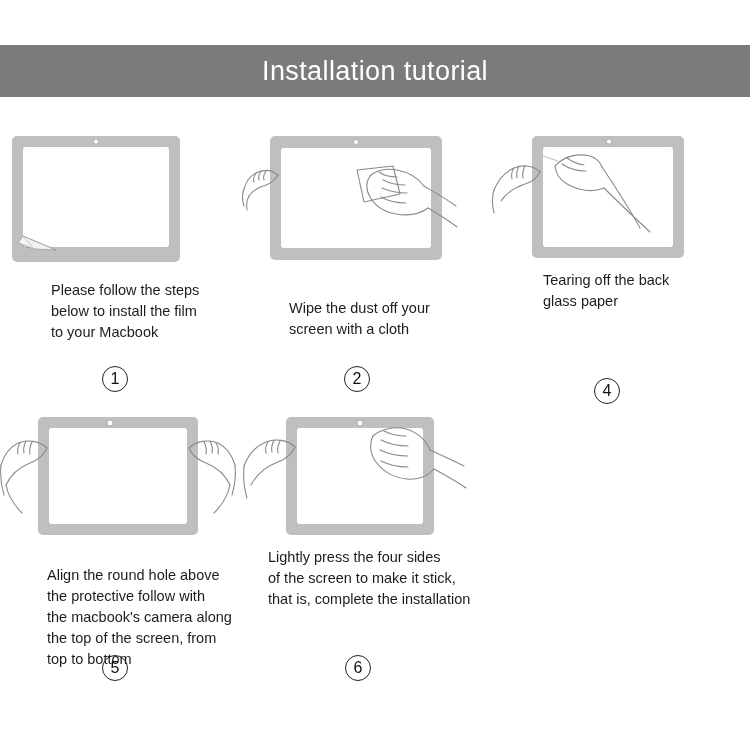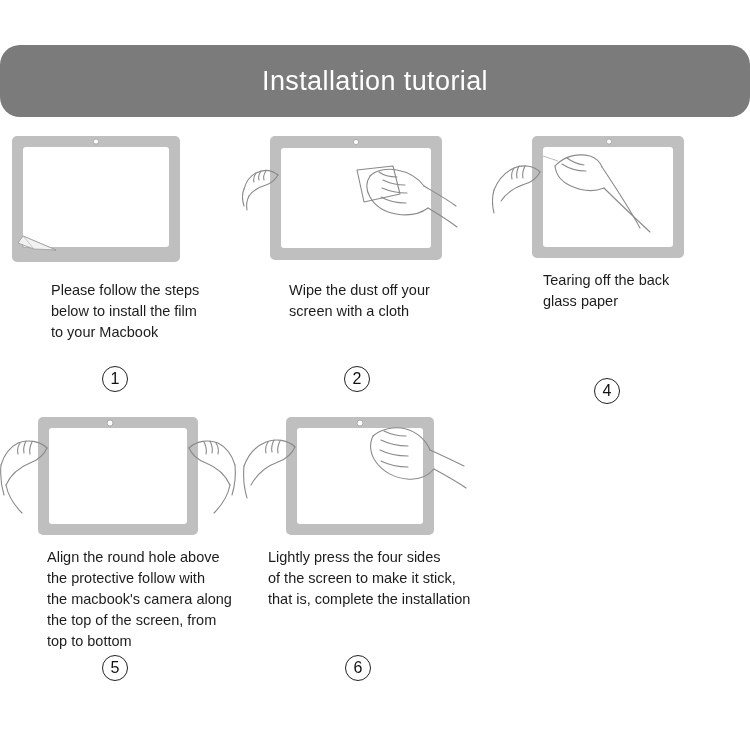--- a/index.html
+++ b/index.html
@@ -19,26 +19,25 @@
     height: 750px;
     background: #ffffff;
   }
 
   
   .header-band {
     position: absolute;
     left: 0;
     top: 45px;
     width: 750px;
-    height: 72px;
+    height: 52px;
     background: #7b7b7b;
     display: flex;
     align-items: center;
     justify-content: center;
-    border-radius: 20px;
   }
   .header-title {
     color: #ffffff;
     font-size: 27px;
     font-weight: 400;
     letter-spacing: 0.4px;
     line-height: 1;
     white-space: nowrap;
   }
 
@@ -72,21 +71,21 @@
     top: 152px;
     left: 4px;
     width: 100%;
     font-size: 14.5px;
     color: #1c1c1c;
     line-height: 21px;
     white-space: pre-line;
   }
   
   .col1 .caption { padding-left: 47px; padding-right: 8px; }
-  .col2 .caption { padding-left: 43px; padding-right: 6px; }
+  .col2 .caption { padding-left: 43px; padding-right: 6px; margin-top: 18px; }
   .col3 .caption { padding-left: 22px; padding-right: 6px; }
 
   .step-badge {
     position: absolute;
     width: 26px;
     height: 26px;
     border: 1.4px solid #222222;
     border-radius: 50%;
     display: flex;
     align-items: center;

